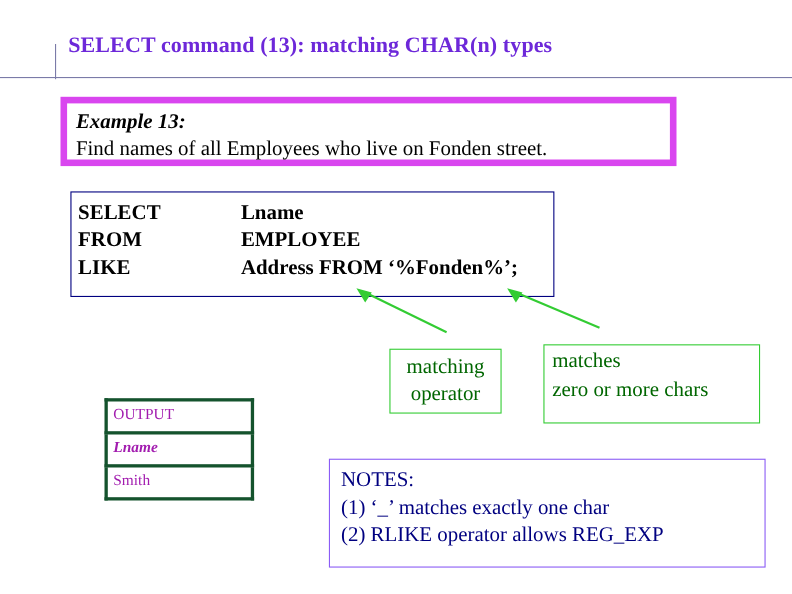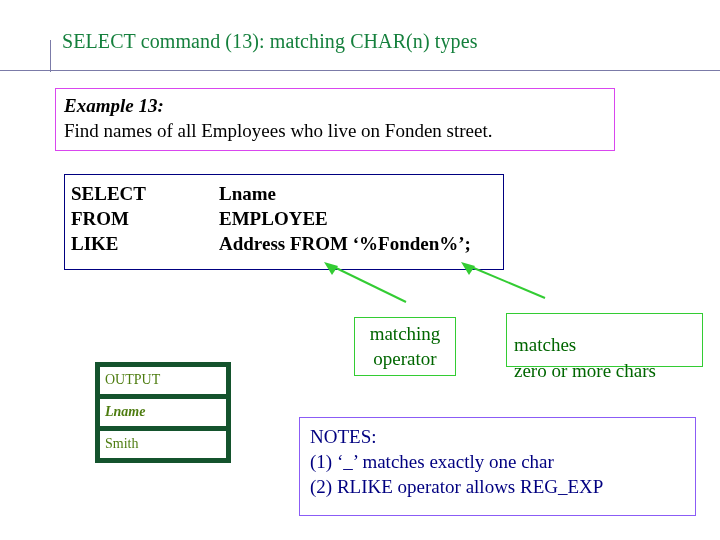--- a/index.html
+++ b/index.html
@@ -14,22 +14,22 @@
     position: relative;
     overflow: hidden;
   }
 
   
   #slide-title {
     position: absolute;
     left: 62px;
     top: 30px;
     font-size: 20px;
-    font-weight: normal;
-    color: #15803d;
+    font-weight: bold;
+    color: #6d28d9;
     letter-spacing: 0.1px;
     white-space: nowrap;
   }
 
   
   .rule {
     position: absolute;
     background: #7b7ba8;
   }
   #rule-left {
@@ -51,21 +51,21 @@
     height: 32px;
   }
 
   
   #example-box {
     position: absolute;
     left: 55px;
     top: 88px;
     width: 560px;
     height: 63px;
-    border: 1px solid #d946ef;
+    border: 6px solid #d946ef;
     box-sizing: border-box;
     padding: 5px 8px 0 8px;
   }
   #example-label {
     font-size: 19px;
     font-weight: bold;
     font-style: italic;
     color: #000000;
     line-height: 24px;
   }
@@ -117,42 +117,42 @@
     left: 354px;
     top: 300px;
     width: 102px;
     height: 59px;
     text-align: center;
     font-size: 19px;
     line-height: 25px;
     padding-top: 3px;
   }
   #matches-box {
-    left: 506px;
+    left: 494px;
     top: 296px;
     width: 197px;
-    height: 54px;
+    height: 72px;
     font-size: 19px;
     line-height: 26px;
-    padding: 18px 0 0 7px;
+    padding: 2px 0 0 7px;
   }
 
   
   #output-table {
     position: absolute;
     left: 95px;
     top: 362px;
     width: 136px;
     border-collapse: collapse;
   }
   #output-table td {
-    border: 5px solid #14532d;
+    border: 3px solid #14532d;
     padding: 3px 5px 4px 5px;
     font-size: 14px;
-    color: #4d7c0f;
+    color: #a21caf;
     height: 20px;
   }
   #output-table td.hdr {
     font-size: 14px;
   }
   #output-table td.bold-italic {
     font-weight: bold;
     font-style: italic;
   }
 

